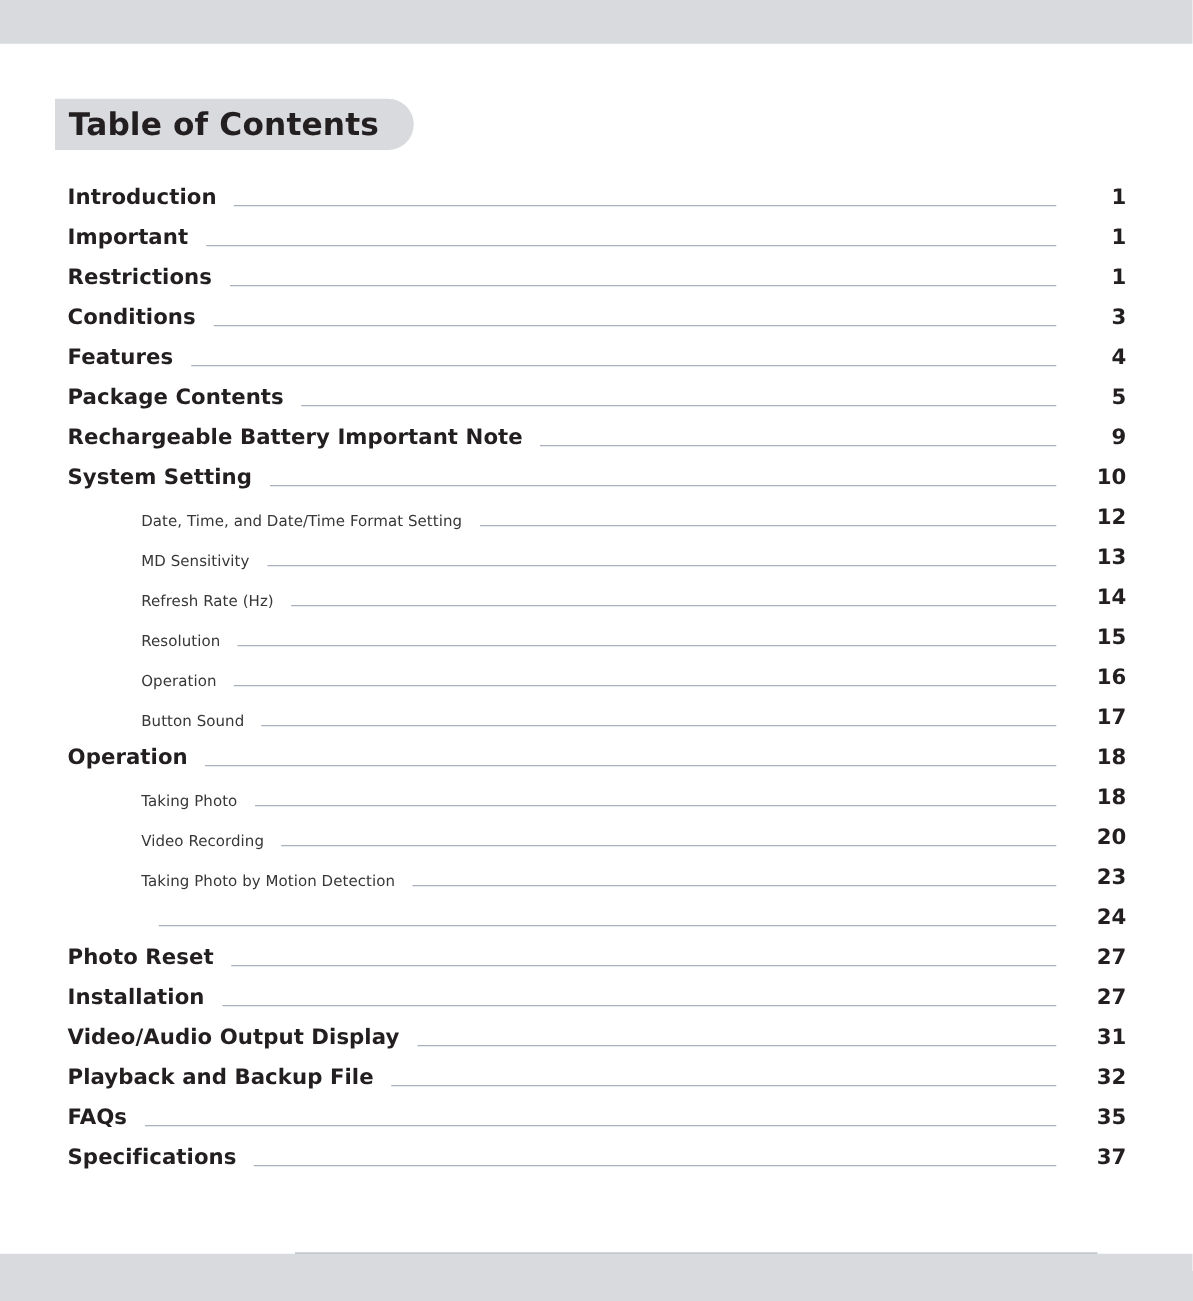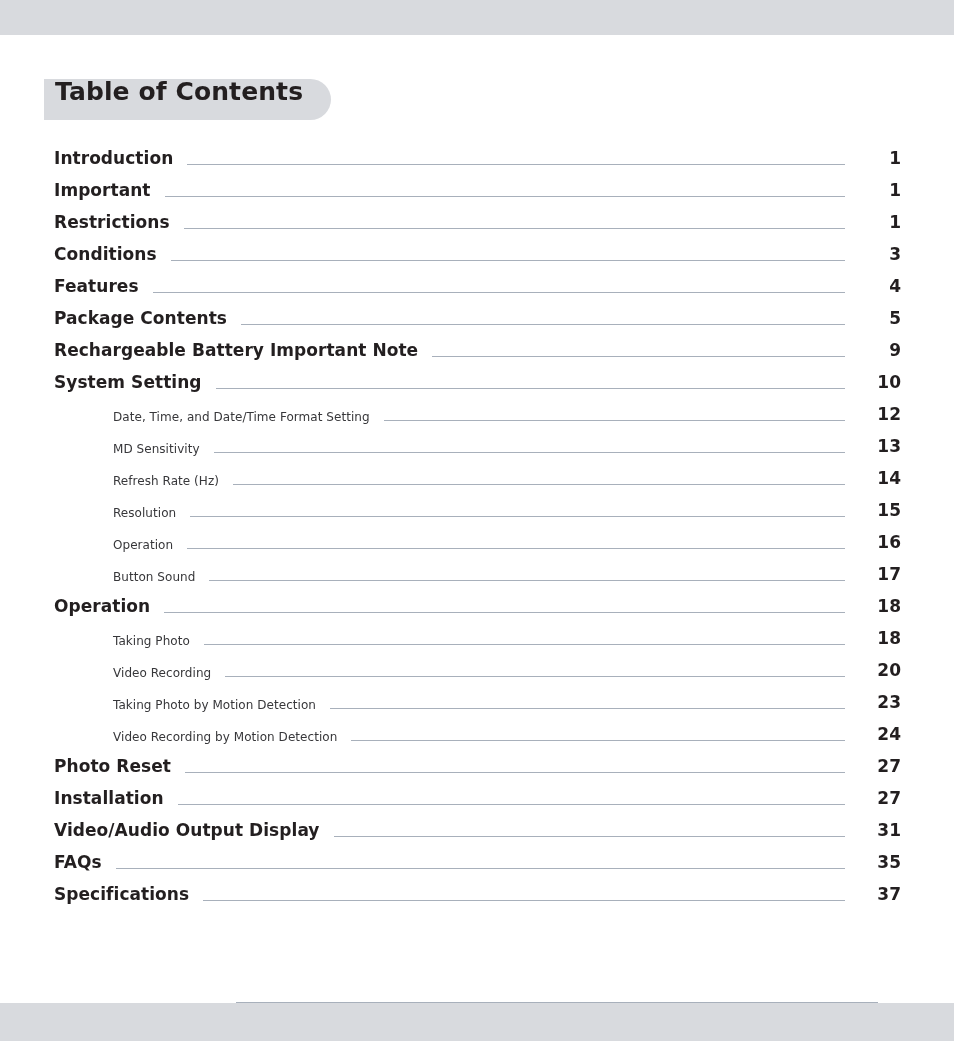--- a/index.html
+++ b/index.html
@@ -42,21 +42,21 @@
 
   
   .title-wrap {
     position: absolute;
     top: 44px;
     left: 44px;
     height: 41px;
   }
   .title-pill {
     display: inline-flex;
-    align-items: flex-start;
+    align-items: center;
     height: 41px;
     background: #d8dade;
     border-radius: 0 21px 21px 0;
     padding: 0 28px 0 11px;
     box-sizing: border-box;
   }
   .title-text {
     font-size: 25px;
     font-weight: bold;
     color: #231f20;
@@ -223,40 +223,44 @@
         <span class="toc-label">Video Recording</span>
         <span class="toc-leader"></span>
         <span class="toc-page">20</span>
       </div>
       <div class="toc-row level-2">
         <span class="toc-label">Taking Photo by Motion Detection</span>
         <span class="toc-leader"></span>
         <span class="toc-page">23</span>
       </div>
       <div class="toc-row level-2">
-        <span class="toc-label">Video Recording by Motion Detection</span>
         <span class="toc-leader"></span>
         <span class="toc-page">24</span>
       </div>
       <div class="toc-row level-1">
         <span class="toc-label">Photo Reset</span>
         <span class="toc-leader"></span>
         <span class="toc-page">27</span>
       </div>
       <div class="toc-row level-1">
         <span class="toc-label">Installation</span>
         <span class="toc-leader"></span>
         <span class="toc-page">27</span>
       </div>
       <div class="toc-row level-1">
         <span class="toc-label">Video/Audio Output Display</span>
         <span class="toc-leader"></span>
         <span class="toc-page">31</span>
       </div>
       <div class="toc-row level-1">
+        <span class="toc-label">Playback and Backup File</span>
+        <span class="toc-leader"></span>
+        <span class="toc-page">32</span>
+      </div>
+      <div class="toc-row level-1">
         <span class="toc-label">FAQs</span>
         <span class="toc-leader"></span>
         <span class="toc-page">35</span>
       </div>
       <div class="toc-row level-1">
         <span class="toc-label">Specifications</span>
         <span class="toc-leader"></span>
         <span class="toc-page">37</span>
       </div>
     </div>

